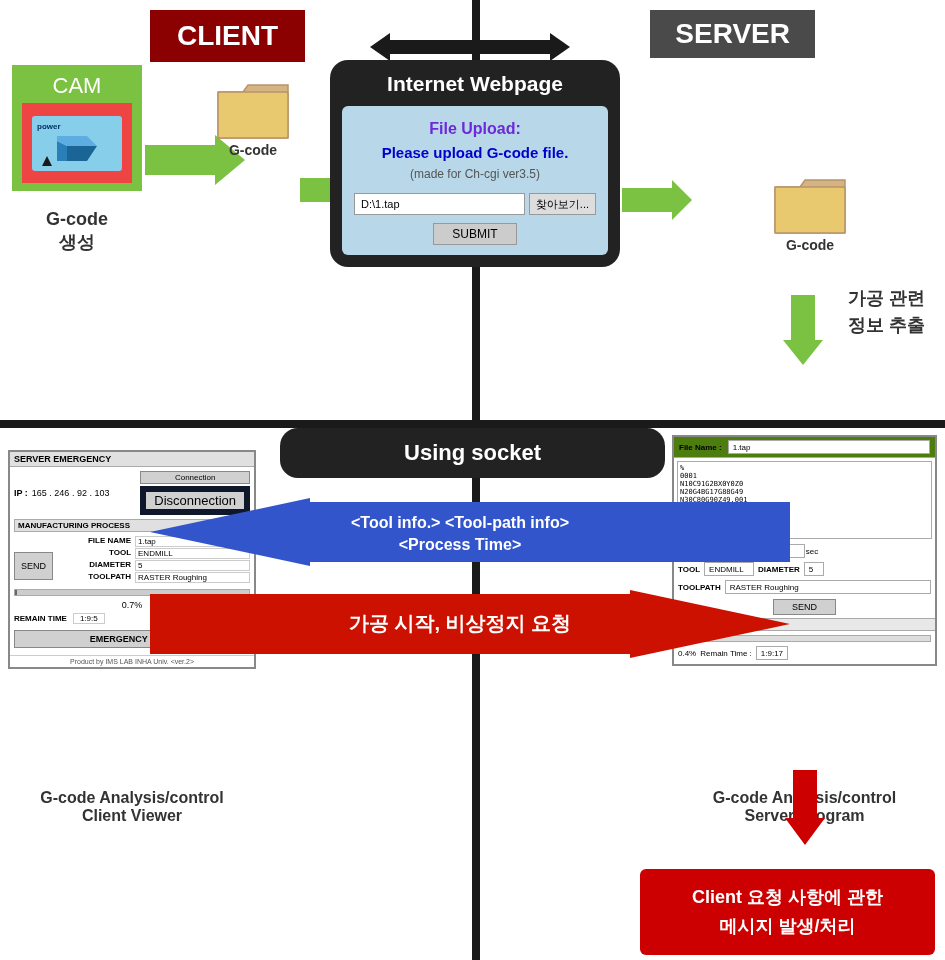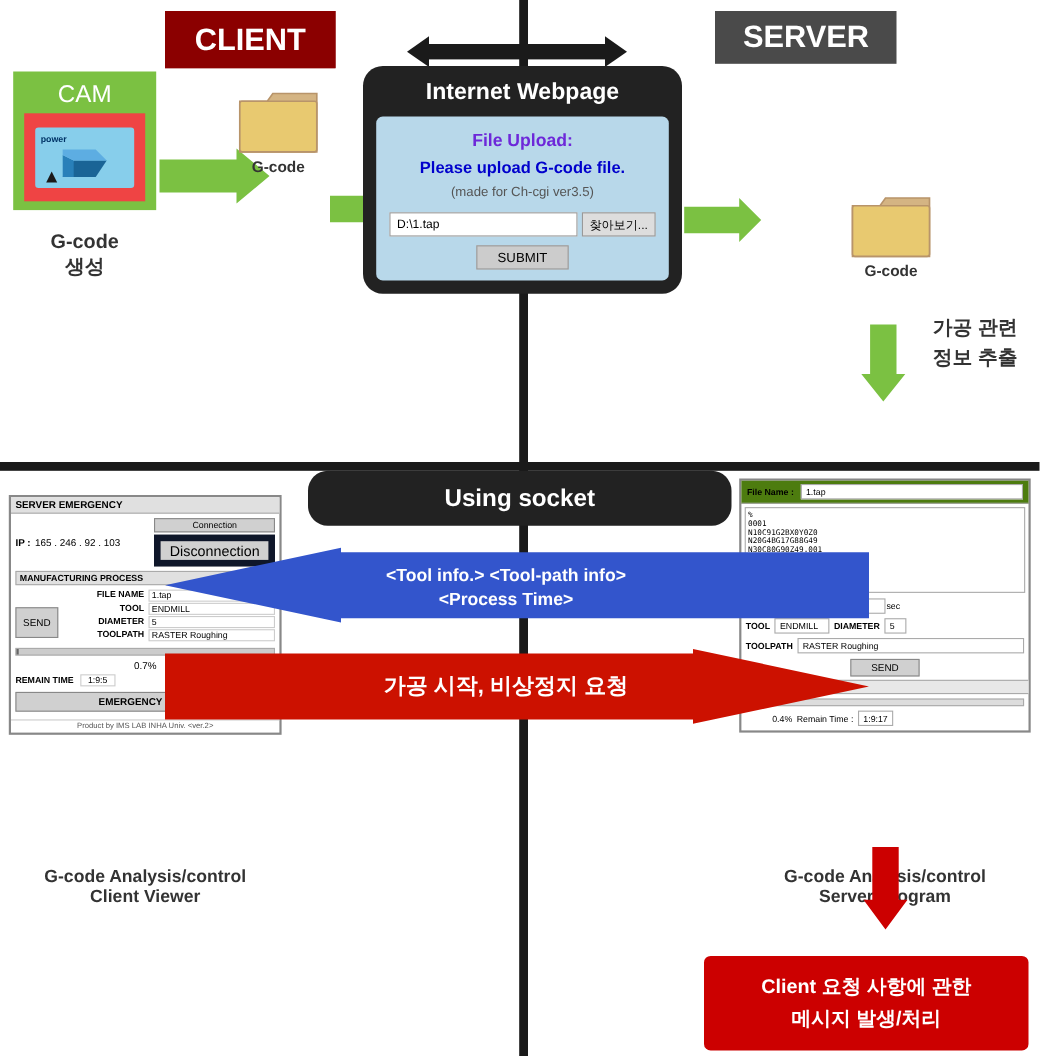--- a/index.html
+++ b/index.html
@@ -276,21 +276,21 @@
   </div>
 
   <button style="display:block;margin:3px auto;background:#d0d0d0;border:1px solid #888;font-size:9px;padding:2px 18px;cursor:pointer;">SEND</button>
 
   <div style="font-size:8px;font-weight:bold;padding:1px 4px;background:#e8e8e8;border-top:1px solid #aaa;border-bottom:1px solid #aaa;">Manufacturing Process</div>
 
   <div style="width:calc(100% - 8px);height:7px;background:#ddd;border:1px solid #aaa;margin:4px 4px 2px 4px;">
     <div style="width:0.4%;height:100%;background:#666;"></div>
   </div>
 
-  <div style="display:flex;align-items:center;gap:4px;padding:2px 4px 4px;font-size:8px;margin-left:24px;">
+  <div style="display:flex;align-items:center;gap:4px;padding:2px 4px 4px;font-size:8px;">
     <span>0.4%</span>
     <span>Remain Time :</span>
     <div style="background:white;border:1px solid #aaa;padding:0 4px;height:14px;display:flex;align-items:center;">1:9:17</div>
   </div>
 </div>
 
 <div style="position:absolute;right:8px;bottom:135px;width:265px;text-align:center;">
   <div style="font-size:16px;font-weight:bold;color:#333;">G-code Analysis/control</div>
   <div style="font-size:16px;font-weight:bold;color:#333;">Server Program</div>
 </div>

